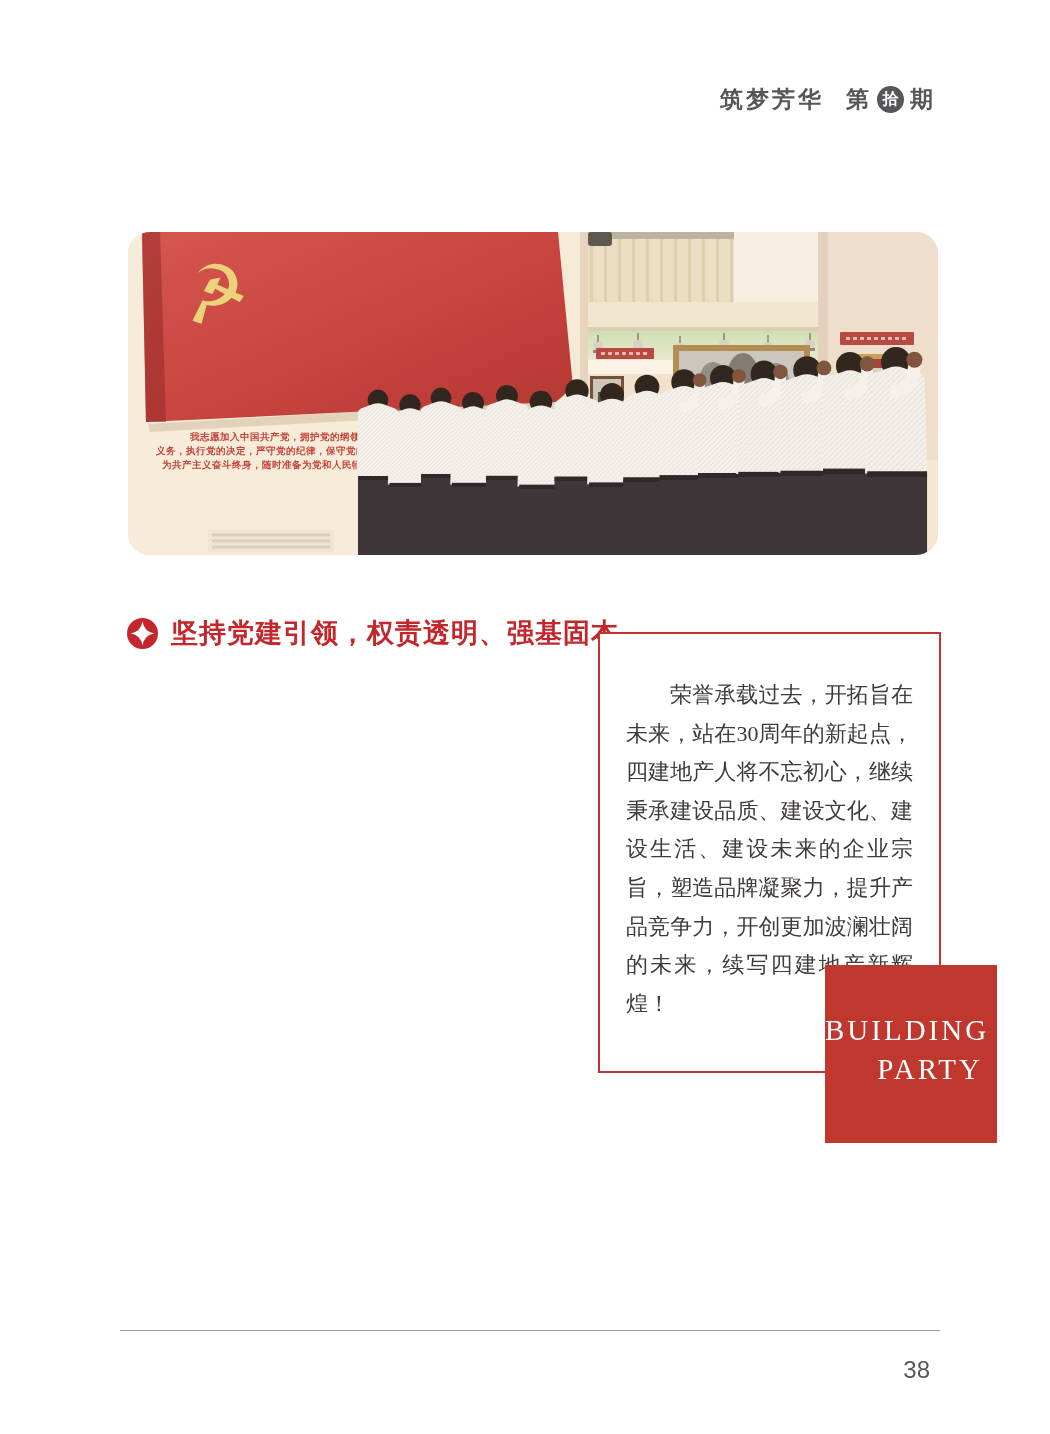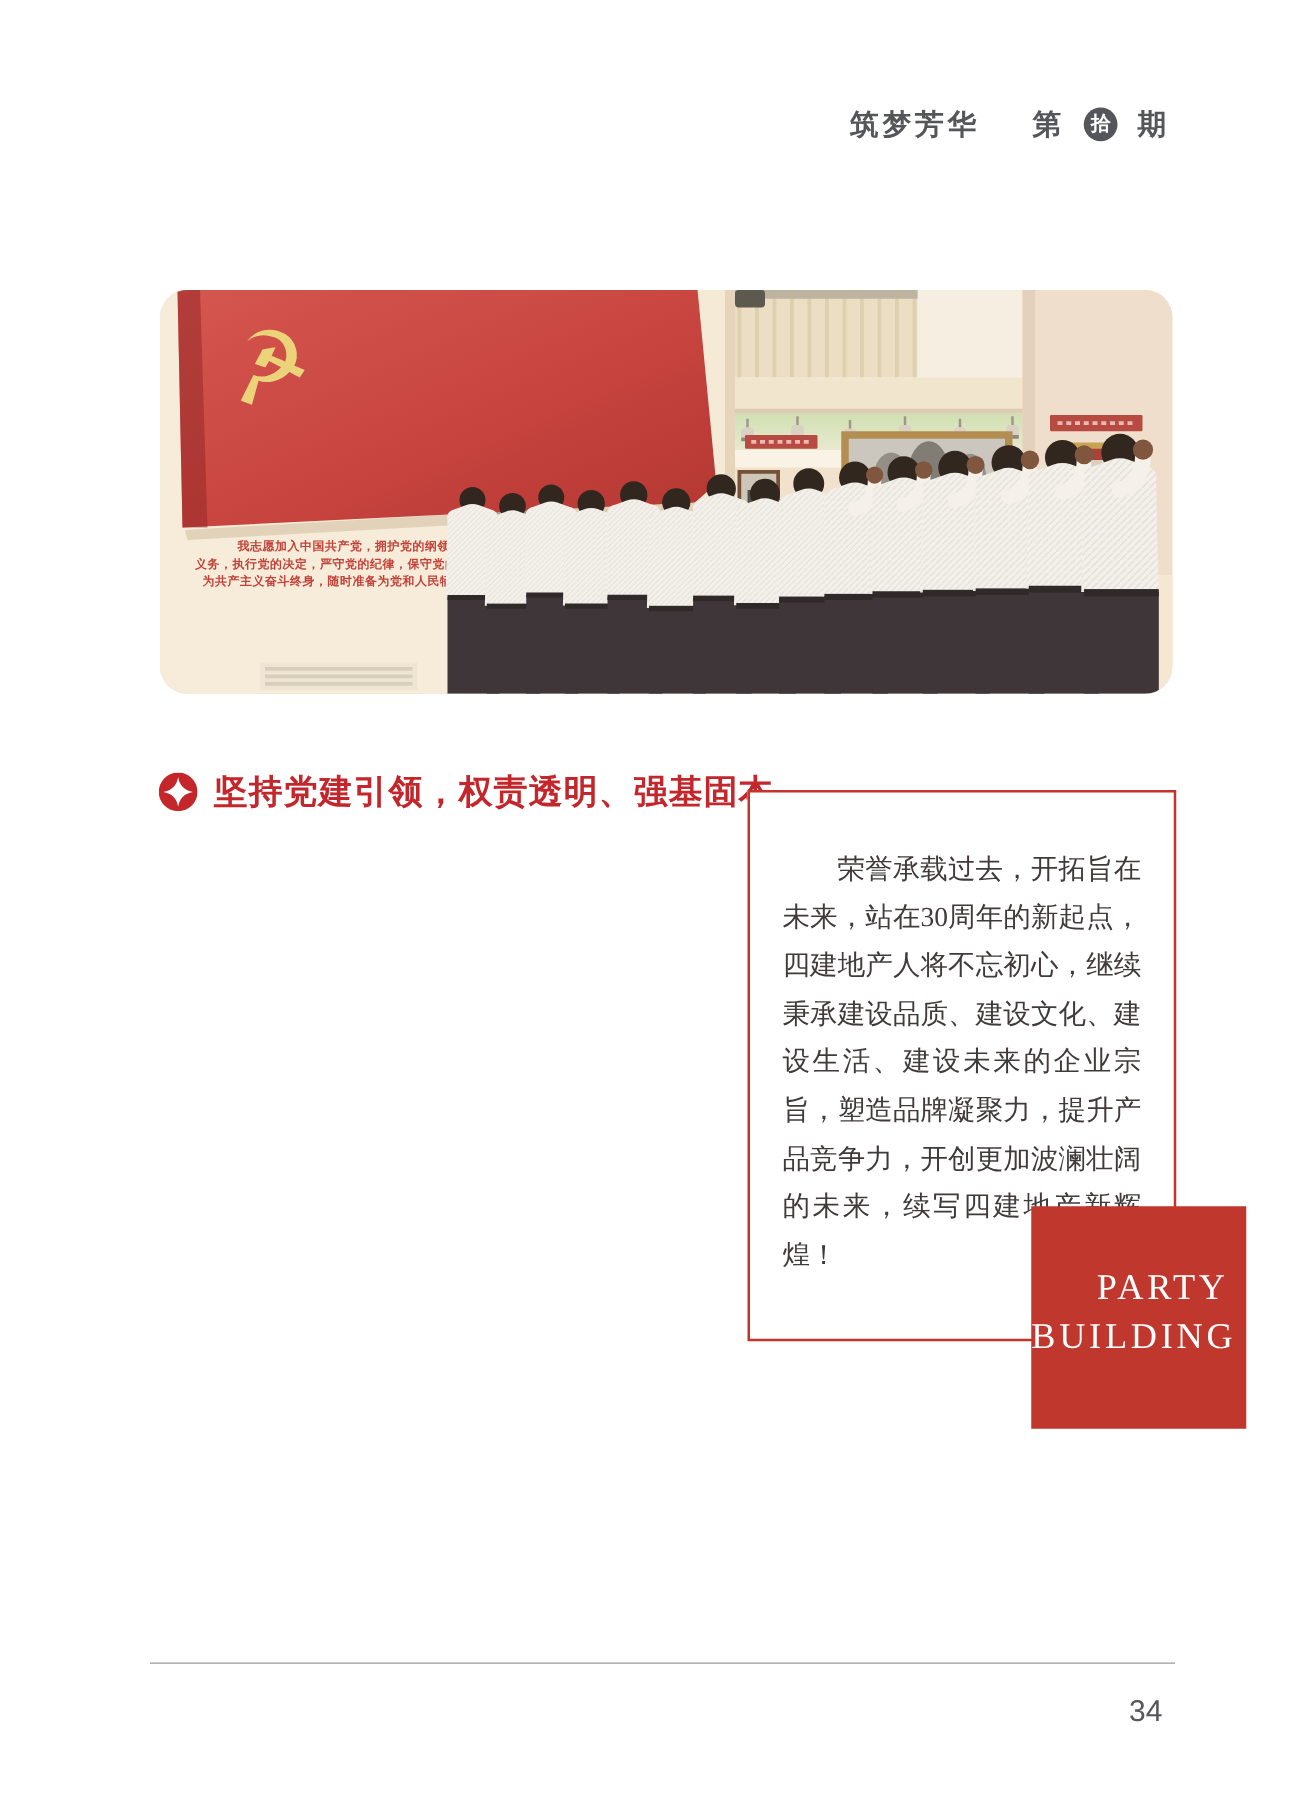--- a/index.html
+++ b/index.html
@@ -8,21 +8,21 @@
     font-family:"Liberation Serif", serif;
     -webkit-font-smoothing:antialiased;
   }
   .page{position:absolute;inset:0;overflow:hidden;}
 
   
   .issue-line{
     position:absolute;top:84px;left:0;width:935px;text-align:left;
     font-family:"Liberation Sans", sans-serif;
     font-size:23px;font-weight:bold;color:#55565a;letter-spacing:2px;
-    display:flex;justify-content:flex-end;align-items:center;gap:16px;
+    display:flex;justify-content:flex-end;align-items:center;gap:6px;
   }
   .issue-line .mag{letter-spacing:3px;}
   .issue-line .sep{width:10px;}
   .issue-badge{
     display:inline-flex;align-items:center;justify-content:center;
     width:27px;height:27px;border-radius:50%;background:#55565a;color:#ffffff;
     font-size:16px;font-weight:bold;letter-spacing:0;
   }
 
   
@@ -294,20 +294,20 @@
     </svg>
     <span class="txt">坚持党建引领，权责透明、强基固本</span>
   </div>
 
 
   <div class="quote-box">
     <div class="quote-text">荣誉承载过去，开拓旨在未来，站在30周年的新起点，四建地产人将不忘初心，继续秉承建设品质、建设文化、建设生活、建设未来的企业宗旨，塑造品牌凝聚力，提升产品竞争力，开创更加波澜壮阔的未来，续写四建地产新辉煌！</div>
   </div>
 
   <div class="party-block">
+    <div>BUILDING</div>
     <div>PARTY</div>
-    <div>BUILDING</div>
   </div>
 
   <div class="foot-rule"></div>
-  <div class="page-num">34</div>
+  <div class="page-num">38</div>
 
 </div>
 
 </body></html>

